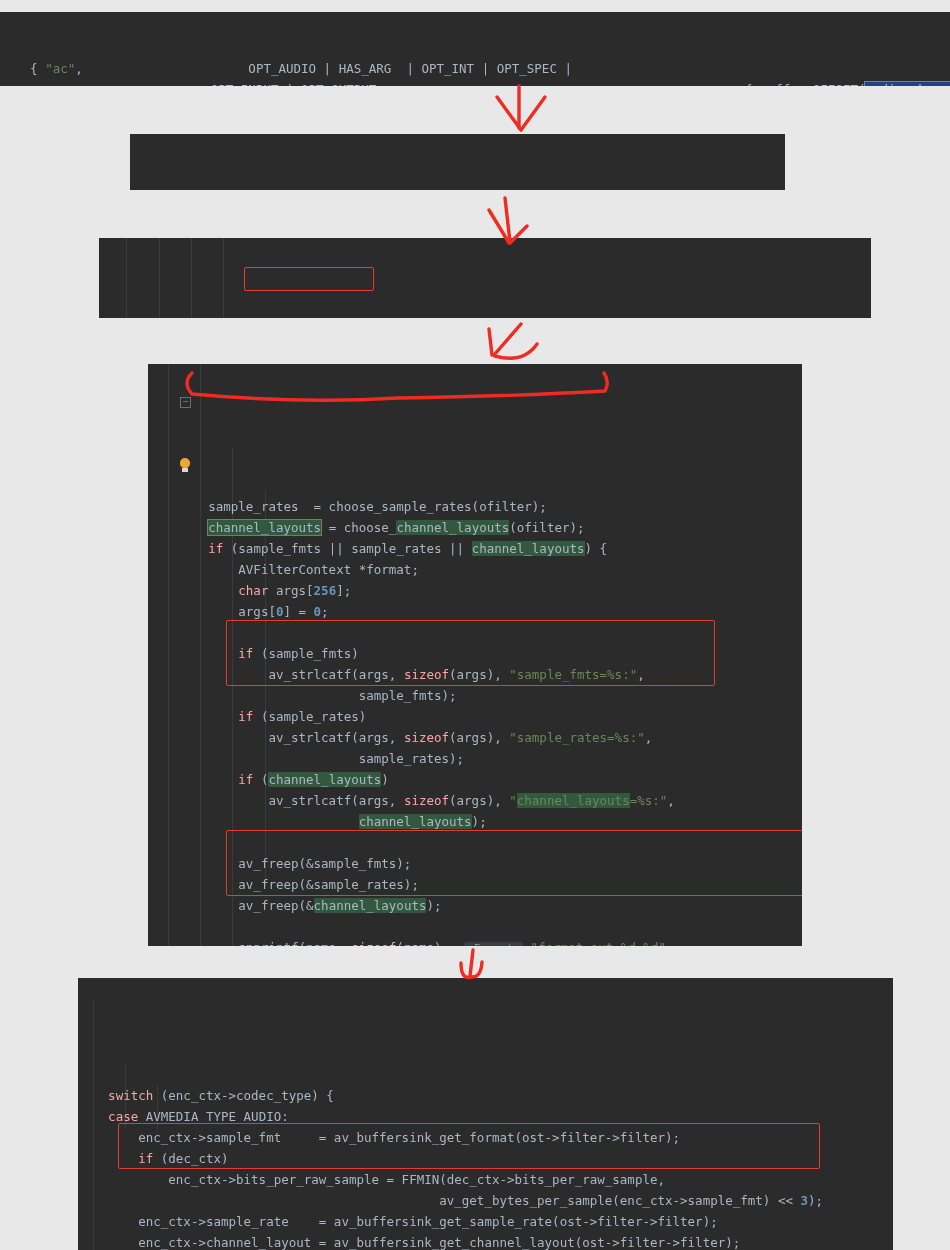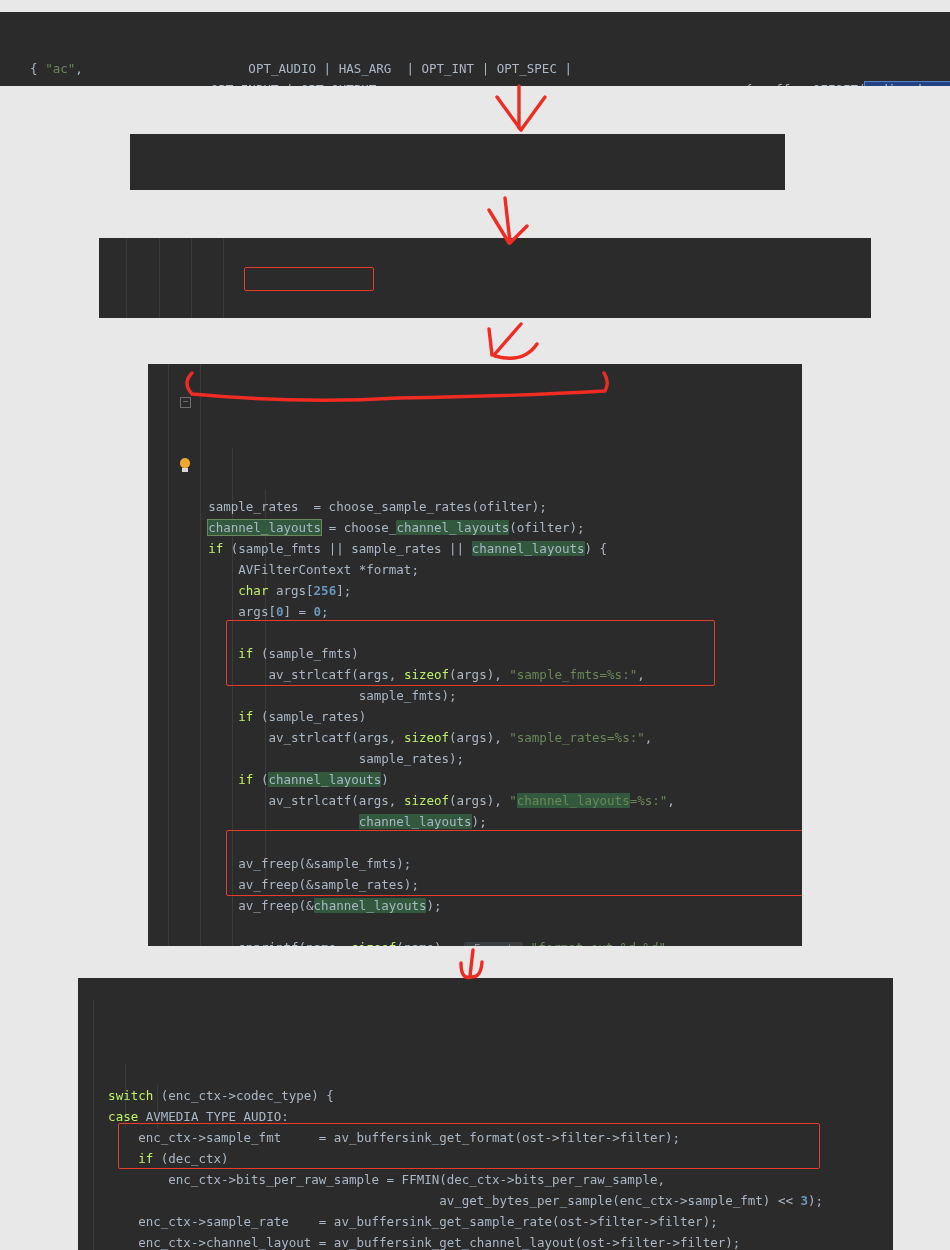--- a/index.html
+++ b/index.html
@@ -21,21 +21,21 @@
     font-size:12.5px;
     line-height:21px;
     white-space:pre;
     overflow:hidden;
     box-sizing:border-box;
   }
   .block .code{position:relative;}
   .ln{height:21px;white-space:pre;position:relative;}
 
   
-  .kw   {color:#bef264;}            
+  .kw   {color:#fca5a5;}            
   .plain{color:#a9b7c6;}
   .str  {color:#6a8759;}            
   .num  {color:#6897bb;font-weight:bold;}
 
   
   .hl-green{background:#32593d;border-radius:1px;}
   .hl-green-b{background:#32593d;outline:1px solid #6a8759;}
   .hl-green-str{background:#32593d;color:#6a8759;}
   .hl-blue{background:#214283;outline:1px solid #5781c9;color:#b9c4d4;}
   .inlay{

